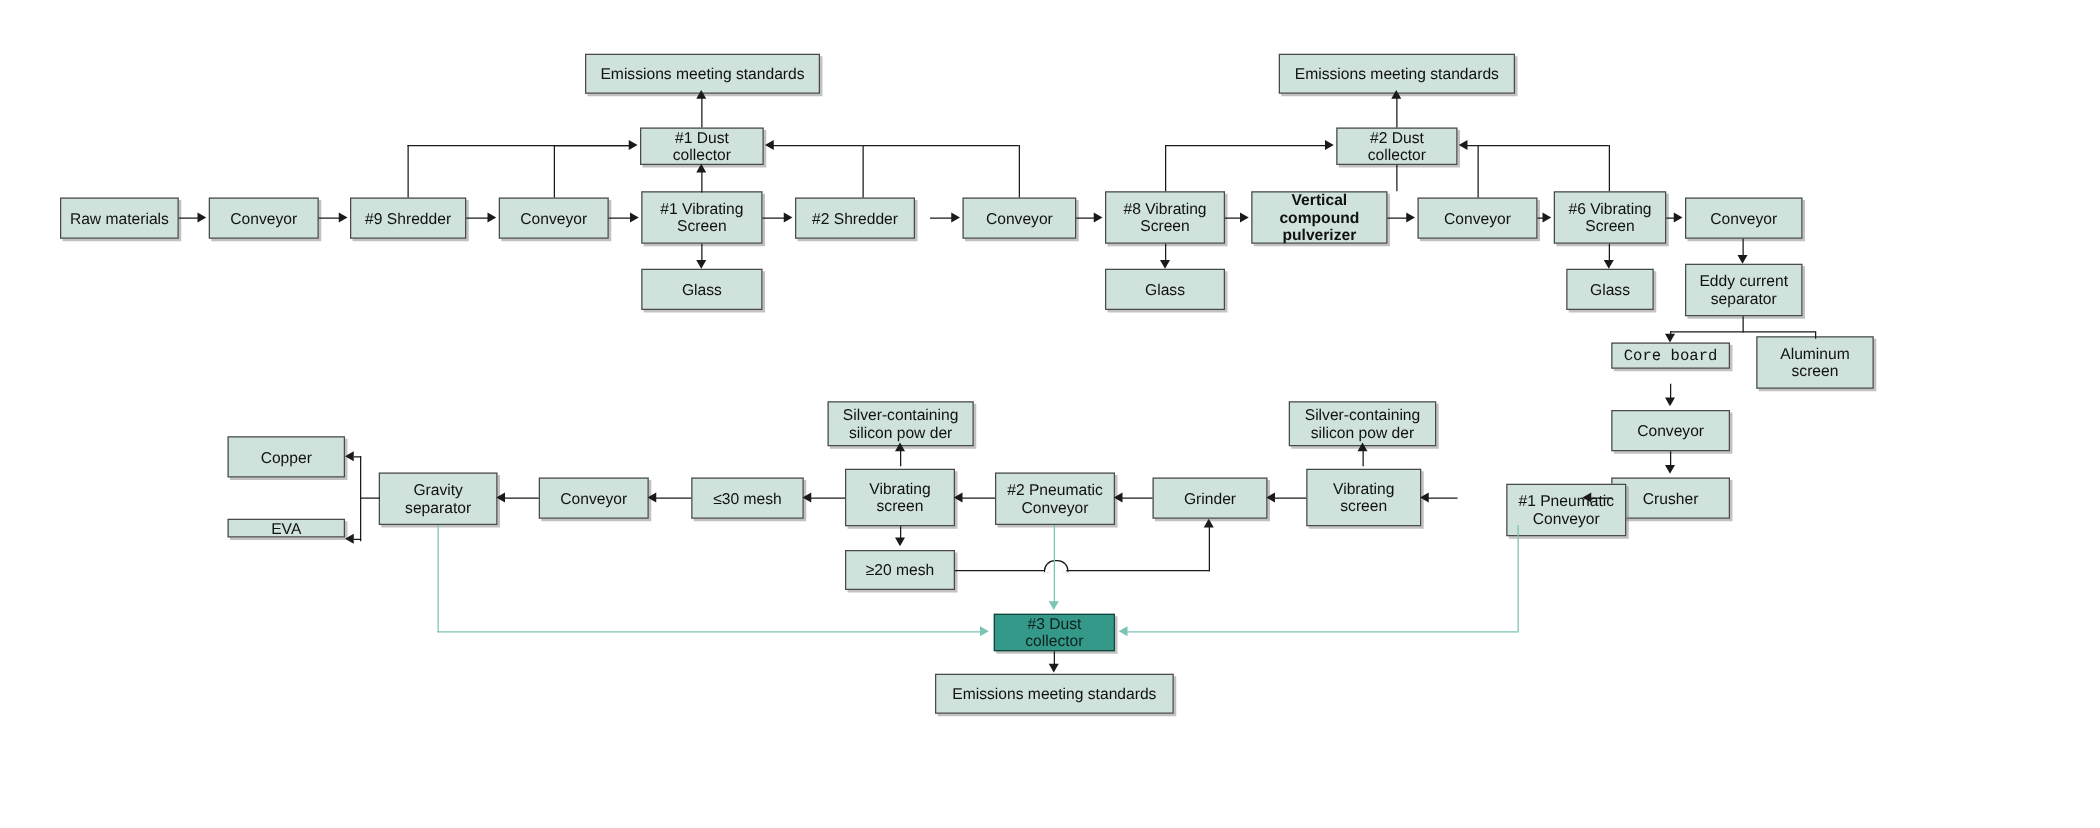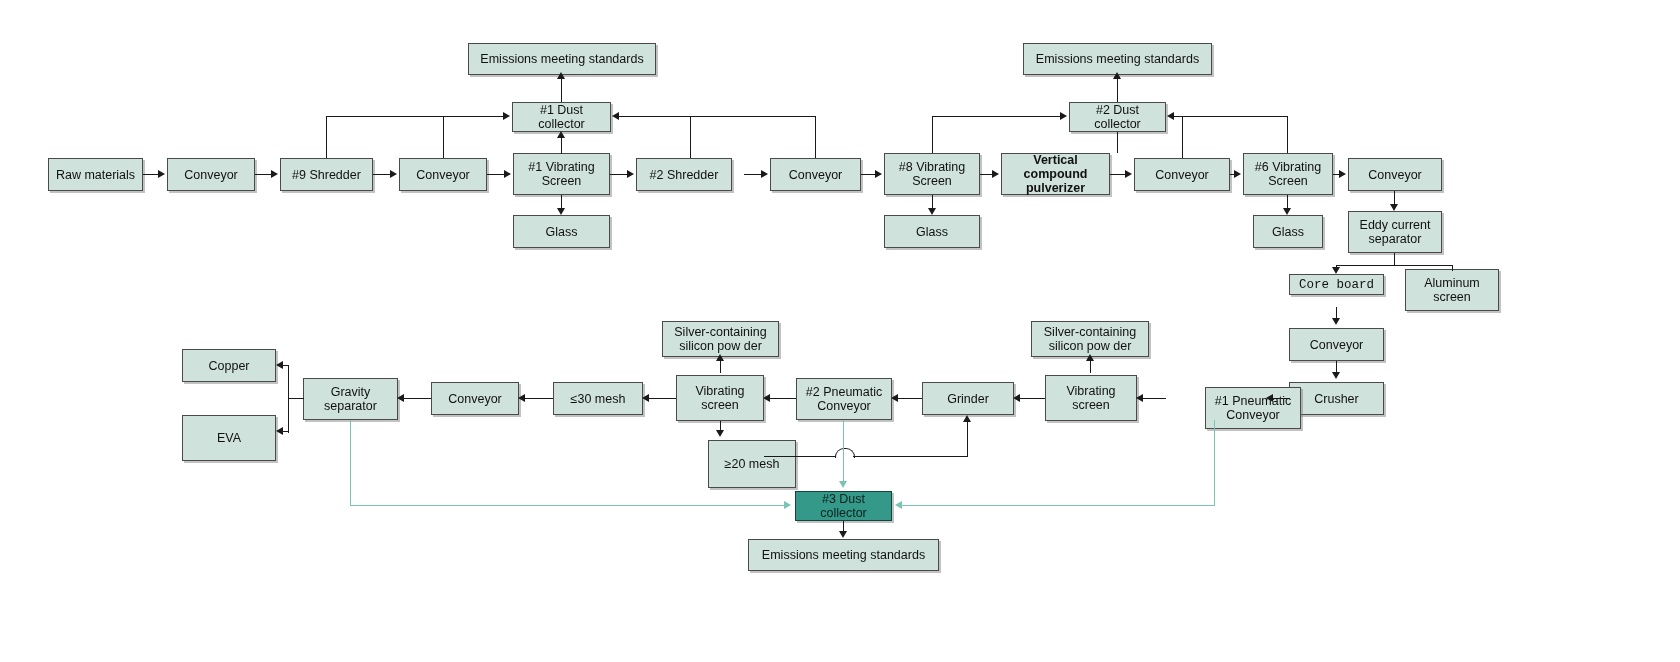--- a/index.html
+++ b/index.html
@@ -148,34 +148,34 @@
         <span>Vibrating
 screen</span>
       </div>
       <div class="node" style="left: 662px; top: 321px; width: 117px; height: 36px;">
         <span>Silver-containing
 silicon pow der</span>
       </div>
       <div class="node" style="left: 553px; top: 382px; width: 90px; height: 33px;">
         <span>≤30 mesh</span>
       </div>
-      <div class="node" style="left: 708px; top: 440px; width: 88px; height: 48px;">
+      <div class="node" style="left: 676px; top: 440px; width: 88px; height: 32px;">
         <span>≥20 mesh</span>
       </div>
       <div class="node" style="left: 431px; top: 382px; width: 88px; height: 33px;">
         <span>Conveyor</span>
       </div>
       <div class="node" style="left: 303px; top: 378px; width: 95px; height: 42px;">
         <span>Gravity
 separator</span>
       </div>
       <div class="node" style="left: 182px; top: 349px; width: 94px; height: 33px;">
         <span>Copper</span>
       </div>
-      <div class="node" style="left: 182px; top: 415px; width: 94px; height: 46px;">
+      <div class="node" style="left: 182px; top: 415px; width: 94px; height: 15px;">
         <span>EVA</span>
       </div>
       <div class="node dark" style="left: 795px; top: 491px; width: 97px; height: 30px;">
         <span>#3 Dust collector</span>
       </div>
       <div class="node" style="left: 748px; top: 539px; width: 191px; height: 32px;">
         <span>Emissions meeting standards</span>
       </div>
     </div>
 

